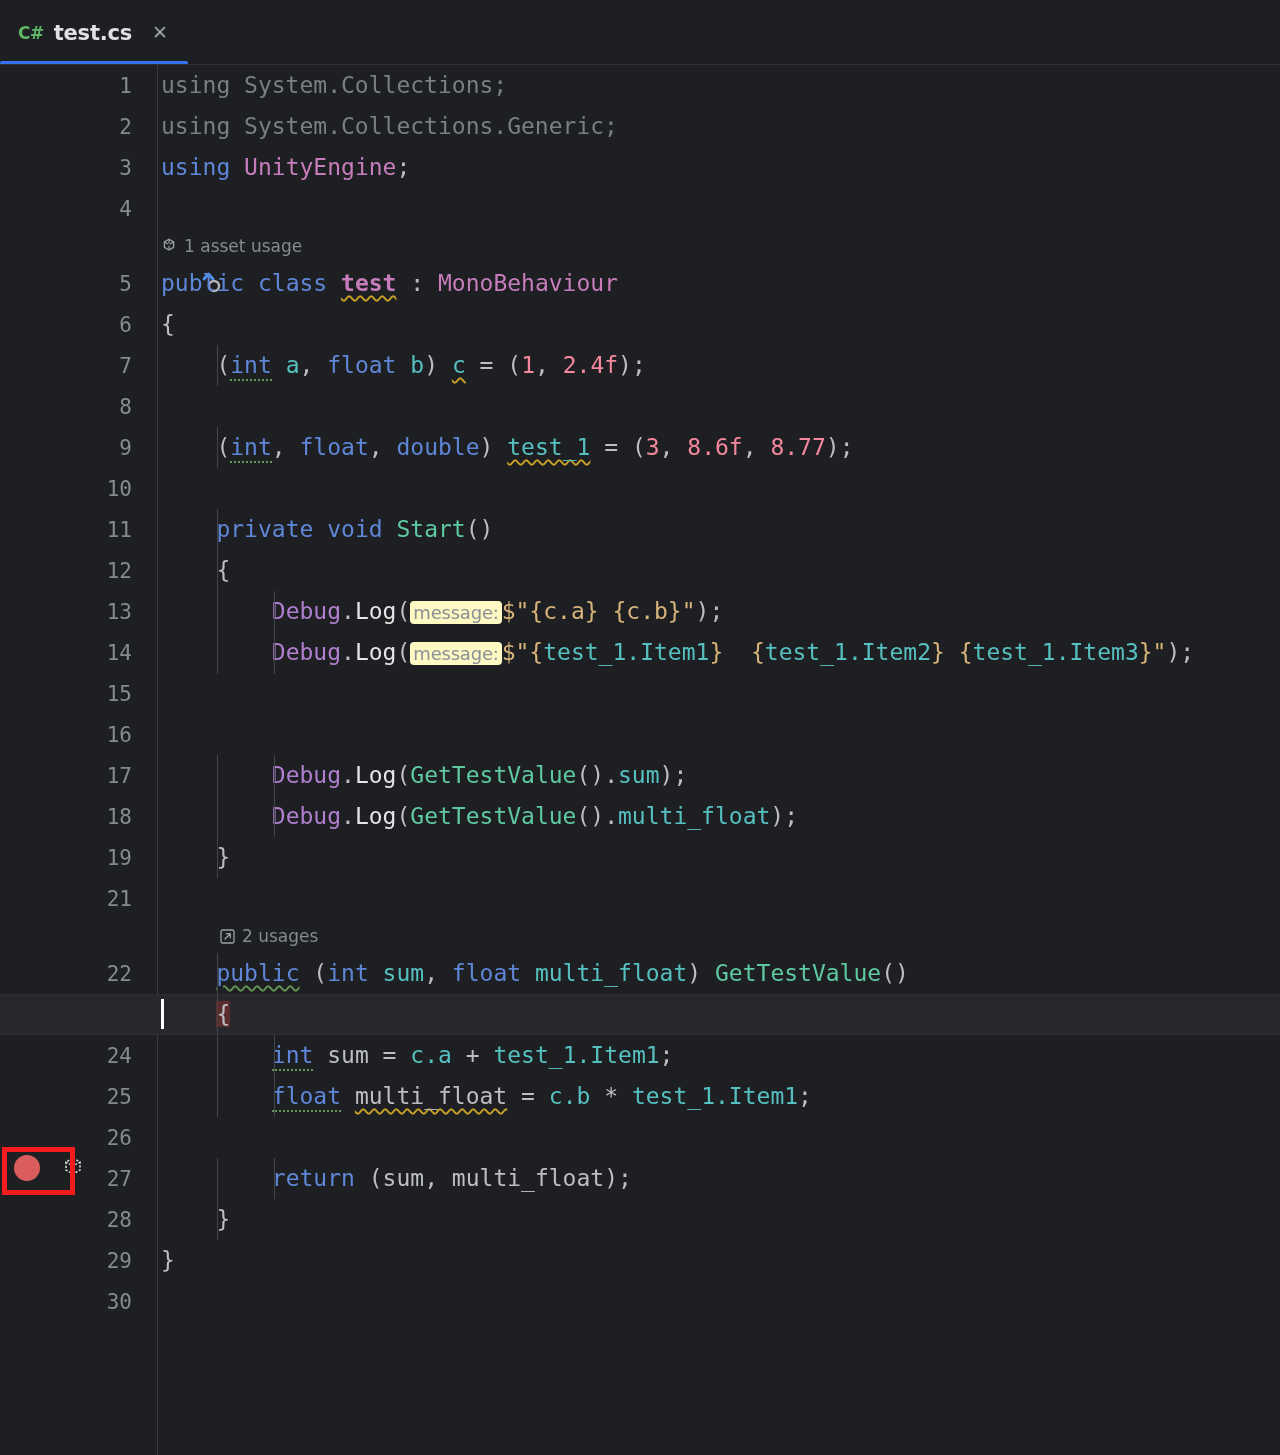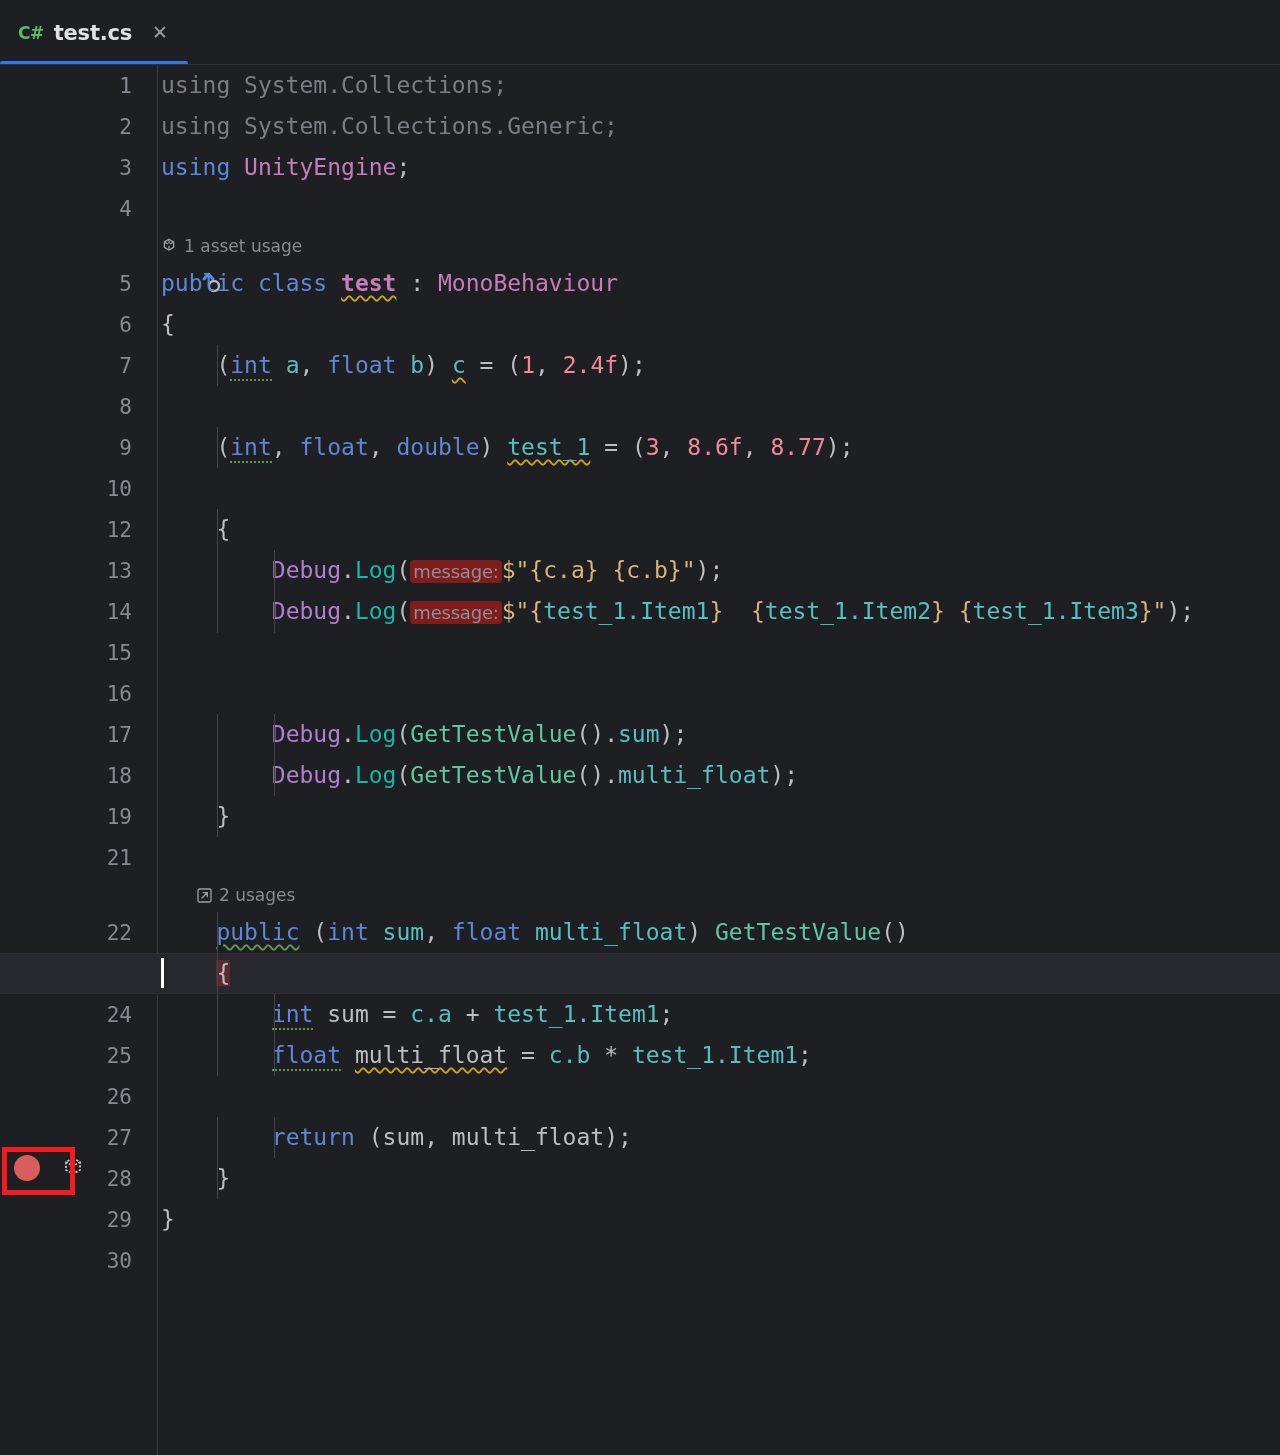--- a/index.html
+++ b/index.html
@@ -157,21 +157,21 @@
   .guide {
     position: absolute;
     top: 0;
     bottom: 0;
     width: 1px;
     background: #43454a;
   }
   .kw-blue { color: #5f87d8; text-align: center; }
   .type    { color: #c77dbb; }
   .cls     { color: #c77dbb; font-weight: 700; }
-  .fn      { color: #14b8a6; }
+  .fn      { color: #e5e5e5; }
   .fn2     { color: #5ec9a0; }
   .field   { color: #56c0c0; }
   .num     { color: #f5879c; }
   .str     { color: #d9b47a; }
   .punct   { color: #bcbec4; }
   .dim     { color: #7a7e85; }
   .local   { color: #bcbec4; }
   .param   { color: #56c0c0; }
   .purple  { color: #b07fd0; }
 
@@ -187,21 +187,21 @@
   }
   .dots {
     border-bottom: 2px dotted #629755;
     padding-bottom: 1px;
   }
   .brace-hl {
     background: #5c2b2b;
   }
 
   .param-hint {
-    background: #7f1d1d;
+    background: #fef9c3;
     color: #8b8f96;
     font-family: "DejaVu Sans", "Liberation Sans", sans-serif;
     font-size: 18px;
     border-radius: 4px;
     padding: 1px 3px;
     letter-spacing: -0.2px;
   }
 
   
   .caret {
@@ -341,20 +341,25 @@
     <div class="code"><span class="guide" style="left:60px"></span>    <span class="punct">(</span><span class="kw-blue dots">int</span><span class="punct">, </span><span class="kw-blue">float</span><span class="punct">, </span><span class="kw-blue">double</span><span class="punct">) </span><span class="field sq-yellow">test_1</span><span class="punct"> = (</span><span class="num">3</span><span class="punct">, </span><span class="num">8.6f</span><span class="punct">, </span><span class="num">8.77</span><span class="punct">);</span></div>
   </div>
 
   <div class="row">
     <div class="lnum">10</div>
     <div class="gutter-icons"></div>
     <div class="code"><span class="guide" style="left:60px"></span></div>
   </div>
 
 
+  <div class="row">
+    <div class="lnum">11</div>
+    <div class="gutter-icons"></div>
+    <div class="code"><span class="guide" style="left:60px"></span>    <span class="kw-blue">private</span> <span class="kw-blue">void</span> <span class="fn2">Start</span><span class="punct">()</span></div>
+  </div>
 
   <div class="row">
     <div class="lnum">12</div>
     <div class="gutter-icons"></div>
     <div class="code"><span class="guide" style="left:60px"></span>    <span class="punct">{</span></div>
   </div>
 
   <div class="row">
     <div class="lnum">13</div>
     <div class="gutter-icons"></div>
@@ -400,21 +405,21 @@
 
   <div class="row">
     <div class="lnum">21</div>
     <div class="gutter-icons"></div>
     <div class="code"><span class="guide" style="left:60px"></span></div>
   </div>
 
   <div class="row hint">
     <div class="lnum"></div>
     <div class="gutter-icons"></div>
-    <div class="hintline" style="padding-left:40px">
+    <div class="hintline" style="padding-left:63px">
       <span class="hicon">
         <svg width="15" height="15" viewBox="0 0 15 15">
             <rect x="1" y="1" width="13" height="13" rx="1.5" fill="none" stroke="#9da0a8" stroke-width="1.3"></rect>
             <path d="M5 10 10 5M6.3 4.7H10.3V8.7" fill="none" stroke="#9da0a8" stroke-width="1.3" stroke-linecap="round"></path>
           </svg>
       </span>
       <span>2 usages</span>
     </div>
   </div>
 

